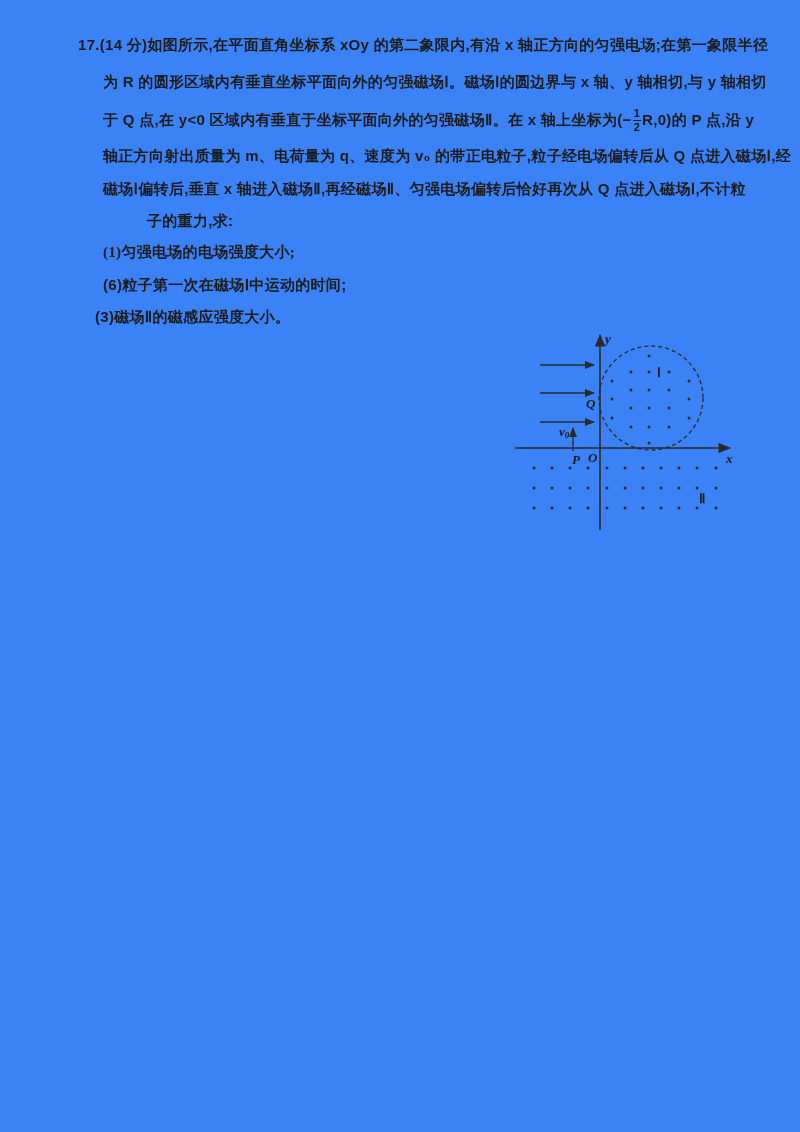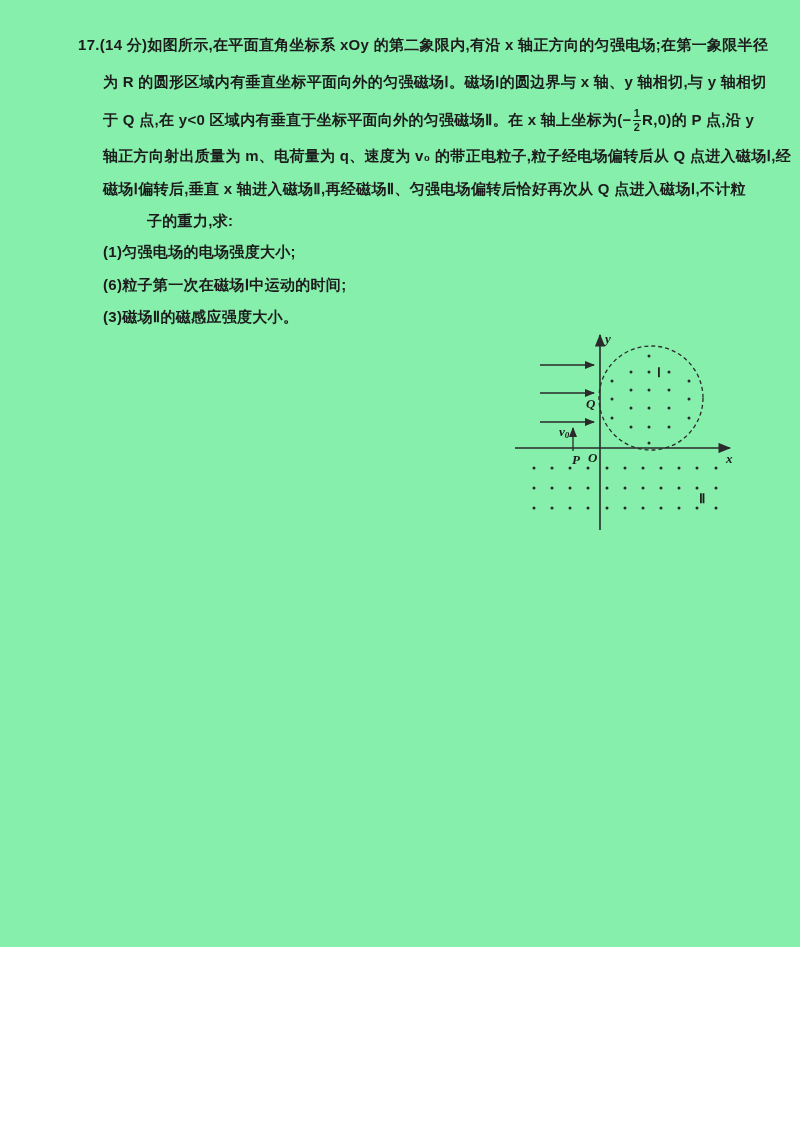--- a/index.html
+++ b/index.html
@@ -4,21 +4,21 @@
 <style>
   html,body{margin:0;padding:0;}
   body{
     width:800px;height:1132px;
     background:#ffffff;
     font-family:"Liberation Sans",sans-serif;
     color:#1c1c1c;
     position:relative;
     overflow:hidden;
   }
-  .page{position:relative;width:800px;height:947px;background:#86efac;}
+  .page{position:relative;width:800px;height:1132px;background:#3b82f6;}
   .tline{
     position:absolute;
     font-size:15px;
     font-weight:600;
     letter-spacing:0.3px;
     white-space:nowrap;
     color:#1c1c1c;
     line-height:1.25;
   }
   .frac{
@@ -56,23 +56,23 @@
     <span>于 Q 点,在 y&lt;0 区域内有垂直于坐标平面向外的匀强磁场Ⅱ。在 x 轴上坐标为(−</span><span class="frac">
         <span class="num">1</span>
         <span class="den">2</span>
       </span><span>R,0)的 P 点,沿 y</span>
   </div>
 
   <div class="tline" style="left:103px;top:180px;">磁场Ⅰ偏转后,垂直 x 轴进入磁场Ⅱ,再经磁场Ⅱ、匀强电场偏转后恰好再次从 Q 点进入磁场Ⅰ,不计粒</div>
   <div class="tline" style="left:103px;top:147px;">轴正方向射出质量为 m、电荷量为 q、速度为 v₀ 的带正电粒子,粒子经电场偏转后从 Q 点进入磁场Ⅰ,经</div>
   <div class="tline" style="left:103px;top:212px;margin-left:44px;">子的重力,求:</div>
 
-  <div class="tline" style="left:103px;top:243px;">(1)匀强电场的电场强度大小;</div>
+  <div class="tline" style="left:103px;top:243px;font-family:Liberation Serif, serif;">(1)匀强电场的电场强度大小;</div>
   <div class="tline" style="left:103px;top:276px;">(6)粒子第一次在磁场Ⅰ中运动的时间;</div>
-  <div class="tline" style="left:103px;top:308px;">(3)磁场Ⅱ的磁感应强度大小。</div>
+  <div class="tline" style="left:95px;top:308px;">(3)磁场Ⅱ的磁感应强度大小。</div>
 
   <div class="diagram">
     <svg width="240" height="210" viewBox="0 0 240 210">
       <defs>
         <marker id="arrow" viewBox="0 0 10 8" refX="9" refY="4" markerWidth="8" markerHeight="6.4" orient="auto-start-reverse">
           <path d="M0,0 L10,4 L0,8 Z" fill="#2a2a2a"></path>
         </marker>
       </defs>
 
       <line class="ax" x1="90" y1="203" x2="90" y2="8" marker-end="url(#arrow)"></line>

